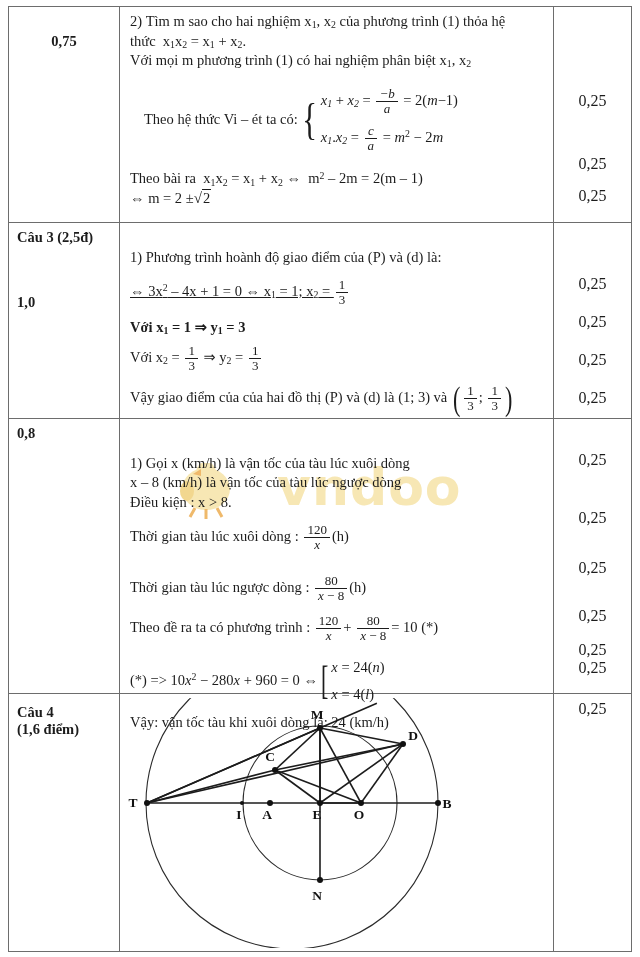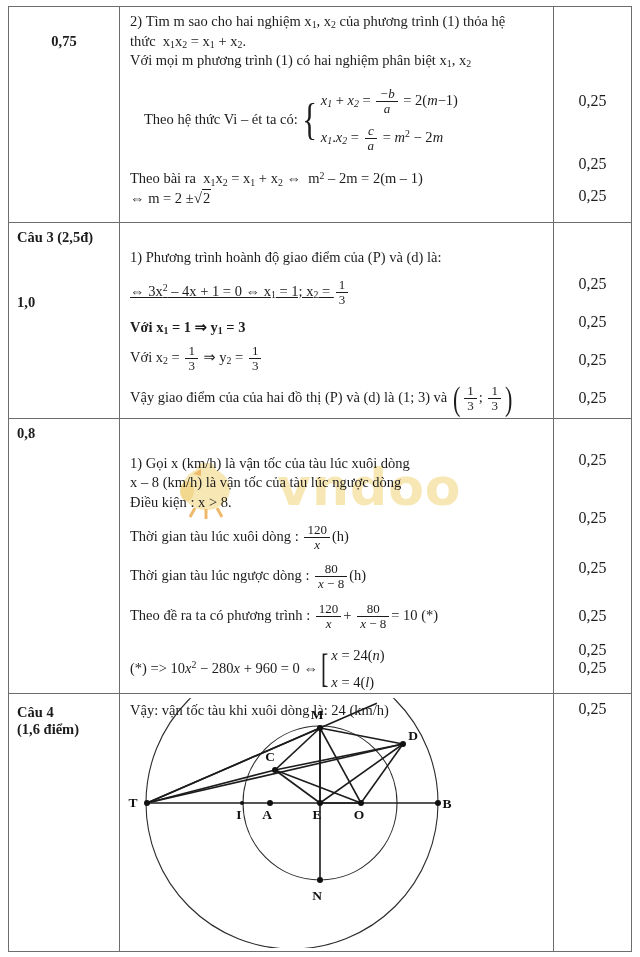--- a/index.html
+++ b/index.html
@@ -169,21 +169,21 @@
     </div>
 
     <div class="c-mid">
       <div class="body-line" style="margin-top:30px;">1) Gọi x (km/h) là vận tốc của tàu lúc xuôi dòng</div>
       <div class="body-line">x – 8 (km/h) là vận tốc của tàu lúc ngược dòng</div>
       <div class="body-line">Điều kiện : x &gt; 8.</div>
 
       <div class="body-line" style="margin-top:11px;">Thời gian tàu lúc xuôi dòng :
         <span class="frac"><span class="num">120</span><span class="den"><span class="mi">x</span></span></span>(h)</div>
 
-      <div class="body-line" style="margin-top:10px;">Thời gian tàu lúc ngược dòng :
+      <div class="body-line" style="margin-top:22px;">Thời gian tàu lúc ngược dòng :
         <span class="frac"><span class="num">80</span><span class="den"><span class="mi">x</span> − 8</span></span>(h)</div>
 
       <div class="body-line" style="margin-top:11px;">Theo đề ra ta có phương trình :
         <span class="frac"><span class="num">120</span><span class="den"><span class="mi">x</span></span></span>+
         <span class="frac"><span class="num">80</span><span class="den"><span class="mi">x</span> − 8</span></span>= 10 (*)</div>
 
       <div class="body-line" style="margin-top:11px;">(*) =&gt; 10<span class="mi">x</span><sup>2</sup> − 280<span class="mi">x</span> + 960 = 0 ⇔<span class="bracketL">[</span><span class="sysrows">
           <div><span class="mi">x</span> = 24(<span class="mi">n</span>)</div>
           <div><span class="mi">x</span> = 4(<span class="mi">l</span>)</div>
         </span></div>

